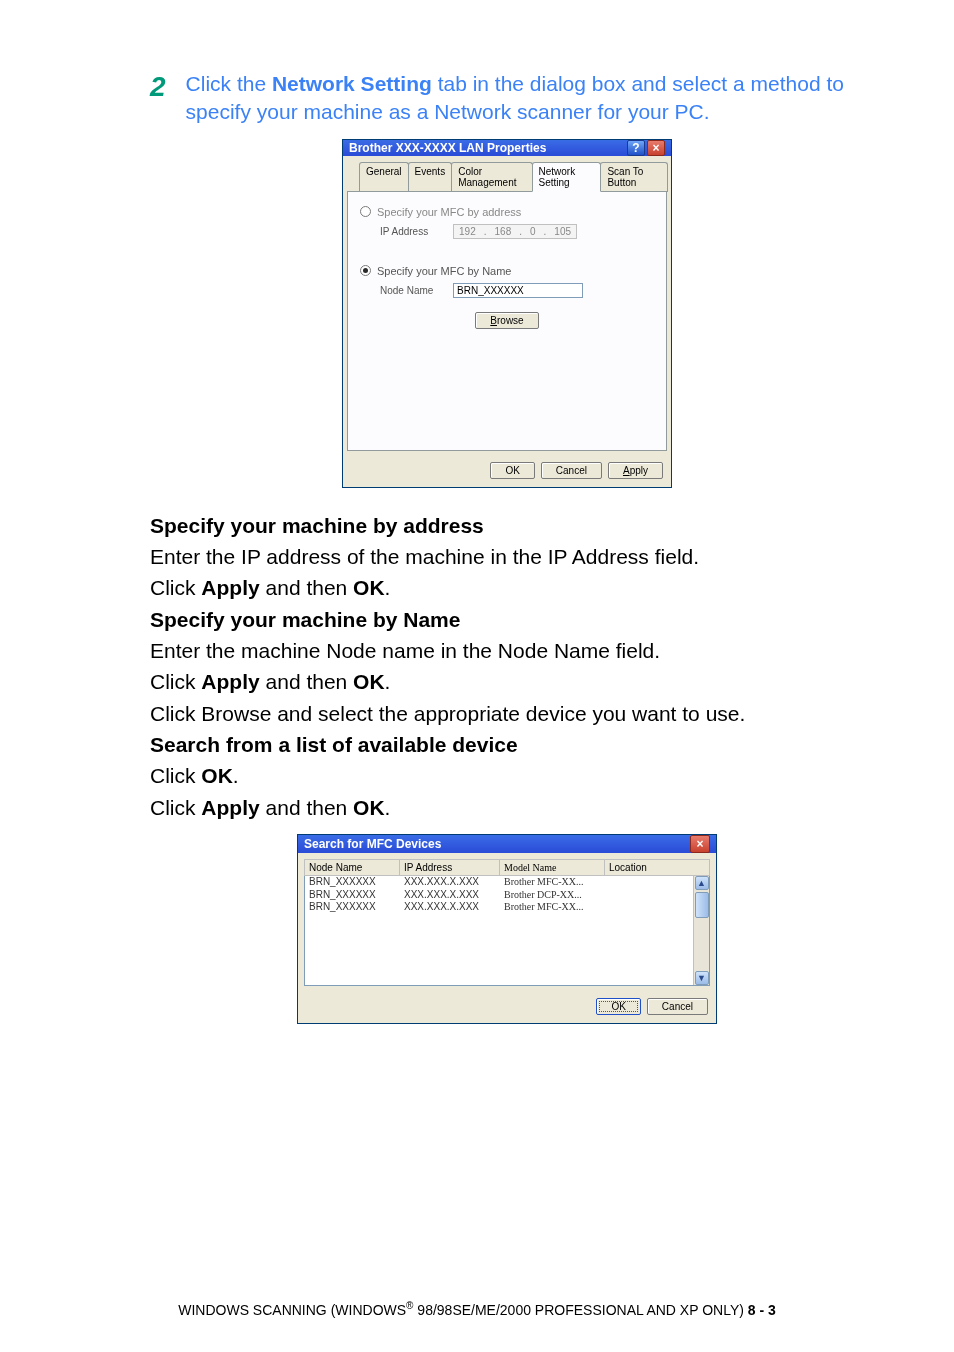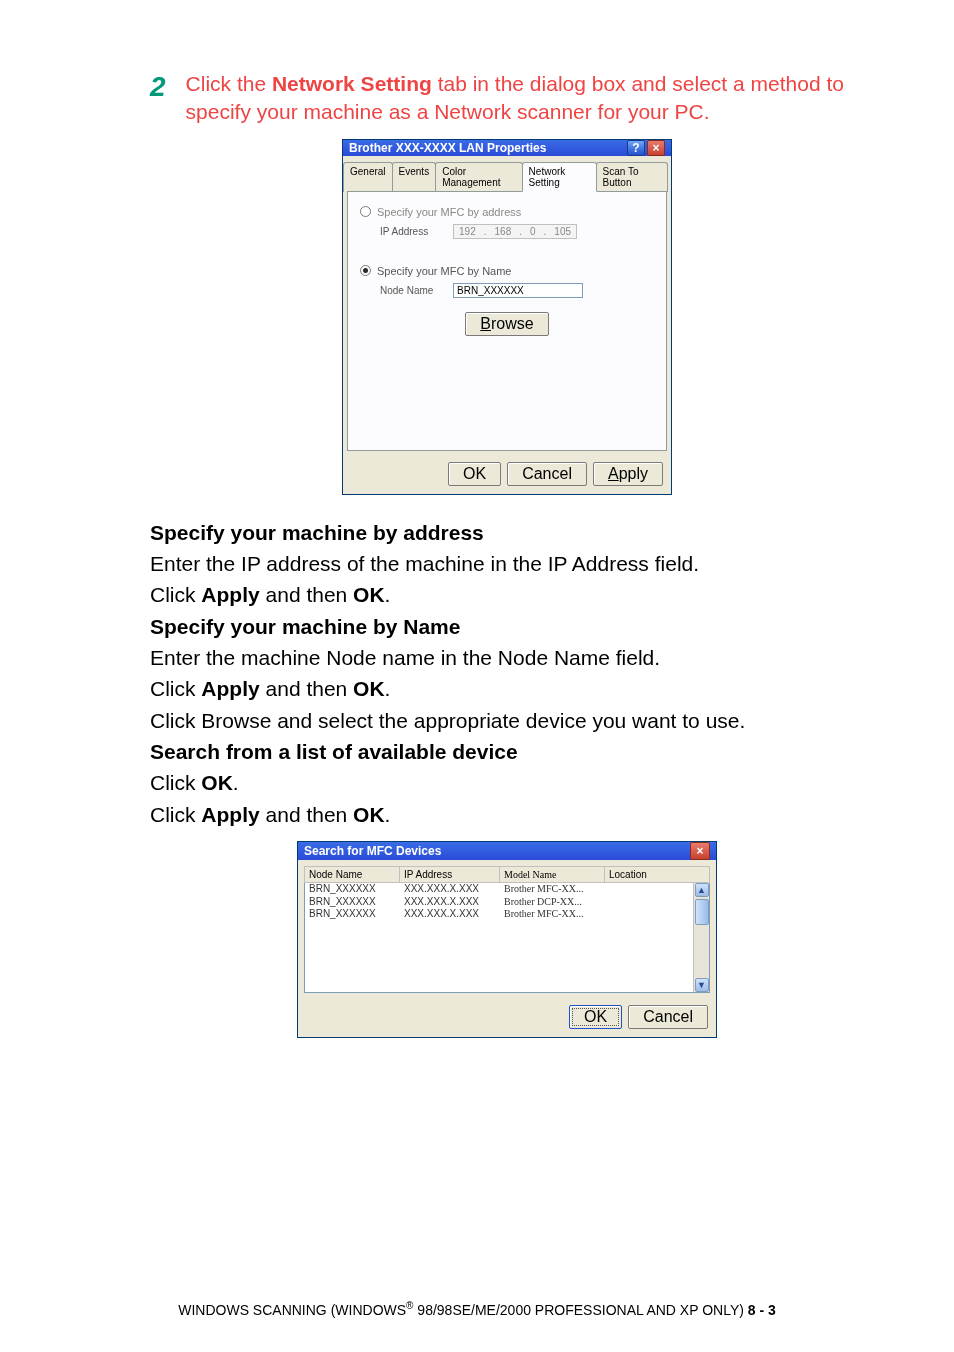--- a/index.html
+++ b/index.html
@@ -6,47 +6,47 @@
   body {
     font-family: Arial, Helvetica, sans-serif;
     background: #fff;
     width: 954px;
     height: 1352px;
     position: relative;
     padding: 70px 90px 40px 150px;
   }
   .step-row { display: flex; align-items: flex-start; gap: 20px; margin-bottom: 10px; }
   .step-num { color: #009a7a; font-size: 28px; font-weight: bold; font-style: italic; line-height:1.1; margin-top:2px;}
-  .step-text { font-size: 21px; line-height: 1.35; color: #ef4444; flex:1; }
+  .step-text { font-size: 21px; line-height: 1.35; color: #3b82f6; flex:1; }
   .bold { font-weight: bold; }
   .para { font-size: 21px; line-height: 1.35; margin: 3px 0 3px -20px; }
   .content-block { margin-left:20px; }
   .dlg-center { display:flex; justify-content:center; margin: 12px 0 24px 0; }
   
   .xp-dialog { width: 330px; border:1px solid #003c74; background:#ece9d8; font-family: Tahoma, sans-serif; font-size:11px; }
   .xp-titlebar { background: linear-gradient(to bottom,#3a6ce6,#2a4bd7); color:#fff; padding:0 6px; font-weight:bold; display:flex; align-items:center; justify-content:space-between; font-size:12px;}
   .xp-title-btns { display:flex; gap:2px; }
   .xp-tbtn { width:18px; height:16px; display:flex; align-items:center; justify-content:center; border-radius:2px; font-weight:bold; font-size:12px; color:#fff;}
   .xp-help-btn { background: linear-gradient(#6fa6f8,#2050c8); border:1px solid #1a3a90;}
   .xp-close-btn { background: linear-gradient(#e87b6d,#c8412e); border:1px solid #8b2a1c;}
   .xp-close-btn2 { width:20px; height:18px; }
-  .xp-tabs { display:flex; padding: 6px 4px 0 0; gap:0; font-size:10px; }
+  .xp-tabs { display:flex; padding: 6px 4px 0 16px; gap:0; font-size:10px; }
   .xp-tab { padding:3px 6px; border:1px solid #919b9c; border-bottom:none; background:#ece9d8; border-radius:3px 3px 0 0; margin-right:-1px; position:relative; }
   .xp-tab.active { background:#fcfcfe; border-bottom:1px solid #fcfcfe; z-index:2; font-weight:normal;}
   .xp-tabpanel { border:1px solid #919b9c; background:#fcfcfe; margin:0 4px 4px 4px; padding: 14px 12px 60px 12px; min-height:260px; position:relative; top:-1px;}
   .opt-row { display:flex; align-items:center; gap:6px; margin-bottom:4px; color:#555;}
   .opt-row.disabled { color:#888;}
   .radio-dot { width:11px; height:11px; border:1px solid #7a7a7a; border-radius:50%; display:inline-flex; align-items:center; justify-content:center; background:#fff;}
   .radio-dot .inner { width:5px; height:5px; background:#2a2a2a; border-radius:50%; }
   .lbl-col { display:inline-block; width:70px; color:#555; font-size:10px; margin-left:20px;}
   .ip-input { display:inline-flex; border:1px solid #c0c0c0; background:#f4f4f4; color:#888; padding:1px 3px; width:124px; font-size:10px; justify-content:space-between;}
   .ip-input span { padding:0 2px;}
   .text-input { border:1px solid #7f9db9; background:#fff; padding:1px 3px; width:130px; font-size:10px; display:inline-block; color:#000;}
   .browse-holder { display:flex; justify-content:center; margin-top:14px;}
-  .xp-btn { border:1px solid #7a7a7a; background:#ece9d8; padding:2px 14px; font-size:16px; border-radius:2px; box-shadow: 1px 1px 0 #fff inset;}
+  .xp-btn { border:1px solid #7a7a7a; background:#ece9d8; padding:2px 14px; font-size:10px; border-radius:2px; box-shadow: 1px 1px 0 #fff inset;}
   .xp-btn.default { border:1px solid #2050c8; outline:1px dotted #555; outline-offset:-4px;}
   .xp-footer { display:flex; justify-content:flex-end; gap:6px; padding:6px 8px 8px 8px; background:#ece9d8;}
   
   .xp-list-header { display:flex; background:#ece9d8; border:1px solid #c0c0c0; font-size:10px;}
   .col { padding:2px 4px; border-right:1px solid #c0c0c0; overflow:hidden; white-space:nowrap;}
   .col:last-child{ border-right:none;}
   .list-body { background:#fff; height:110px; border:1px solid #7f9db9; border-top:none; position:relative; font-size:10px; overflow:hidden;}
   .list-row { display:flex; padding:0 0; color:#333;}
   .list-row .col { border:none; padding:0 4px; line-height:1.25;}
   .c1{width:95px;} .c2{width:100px;} .c3{width:105px;font-family:Liberation Serif, serif;} .c4{flex:1;}

